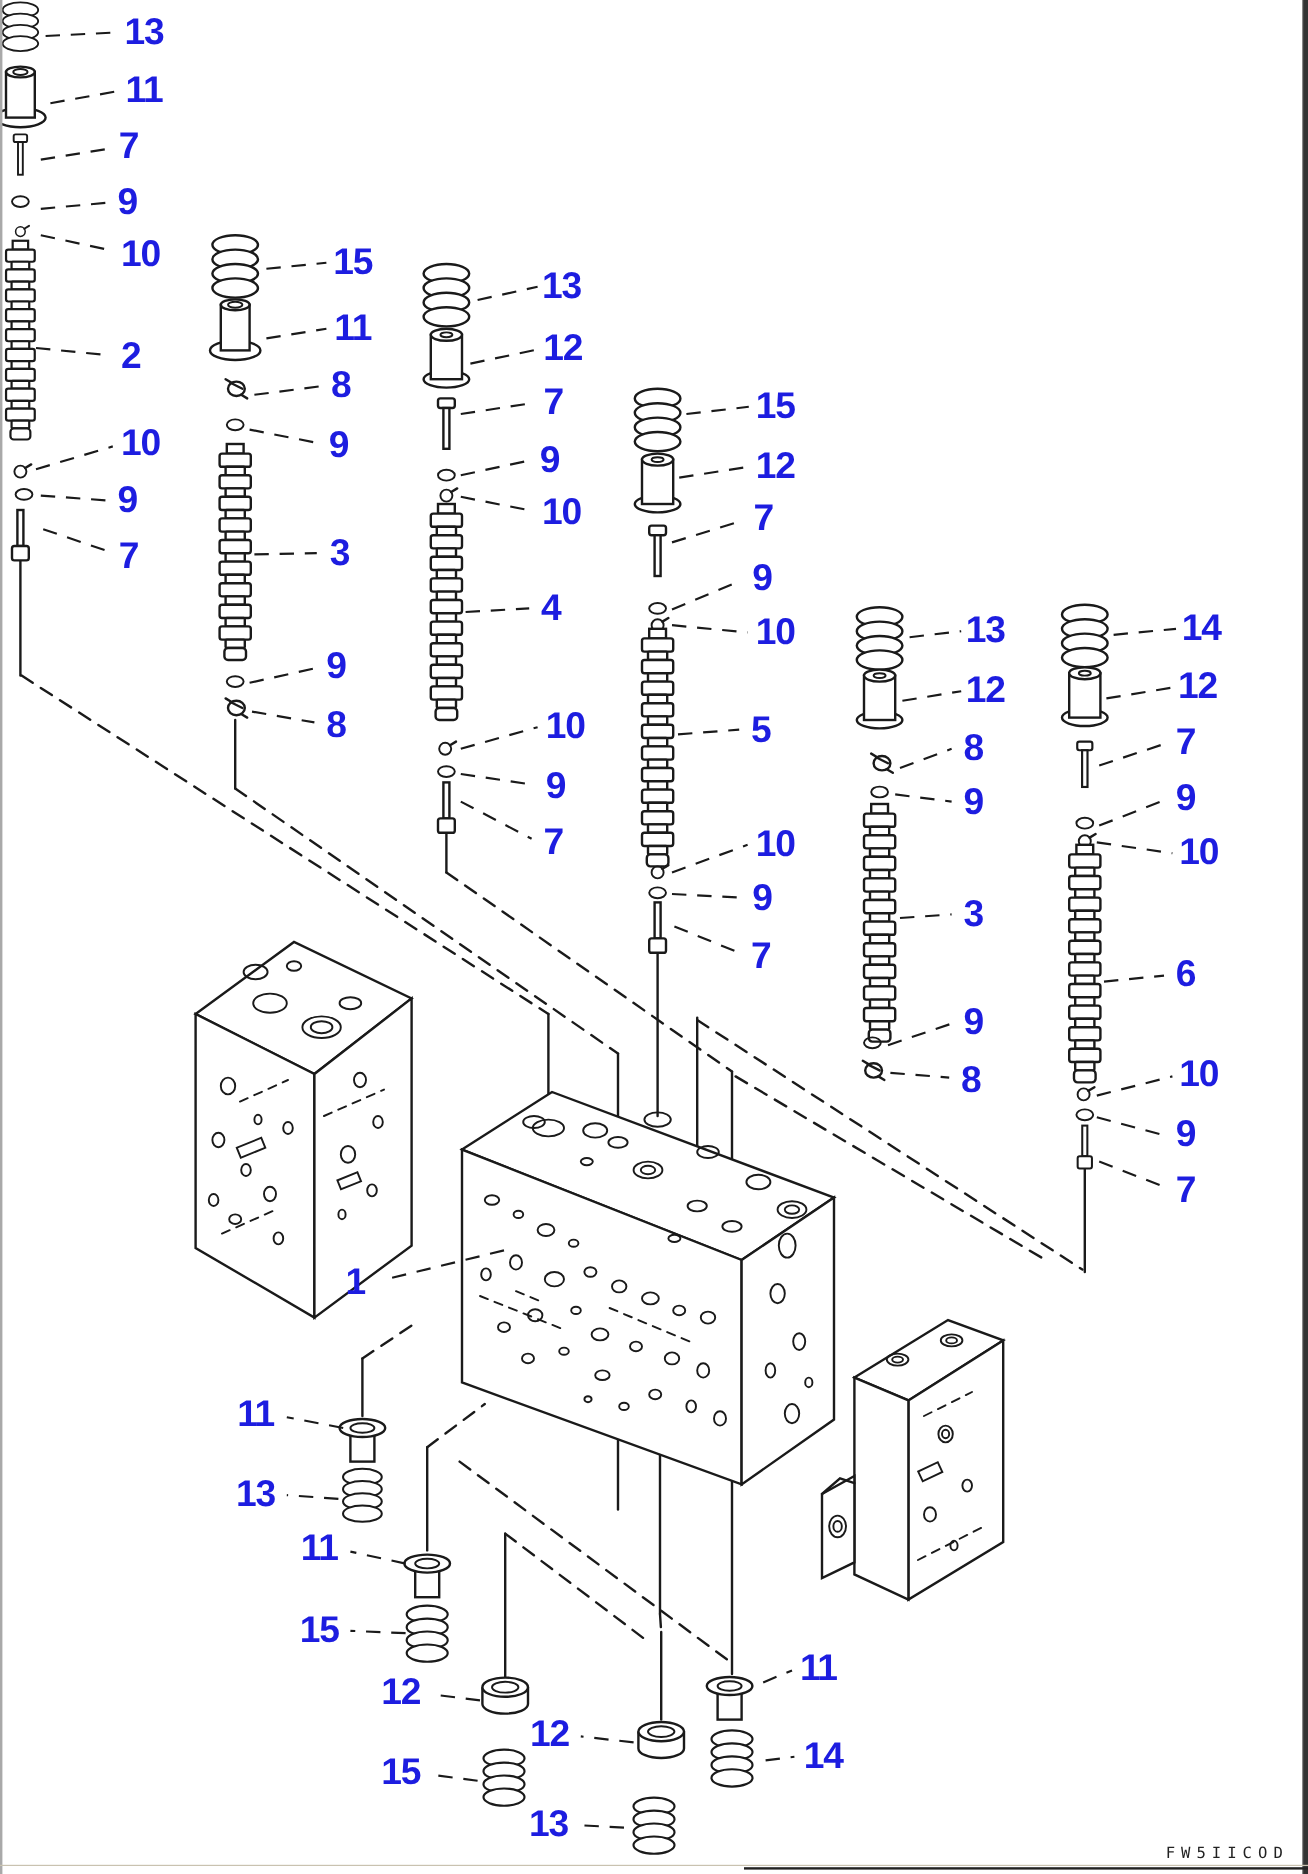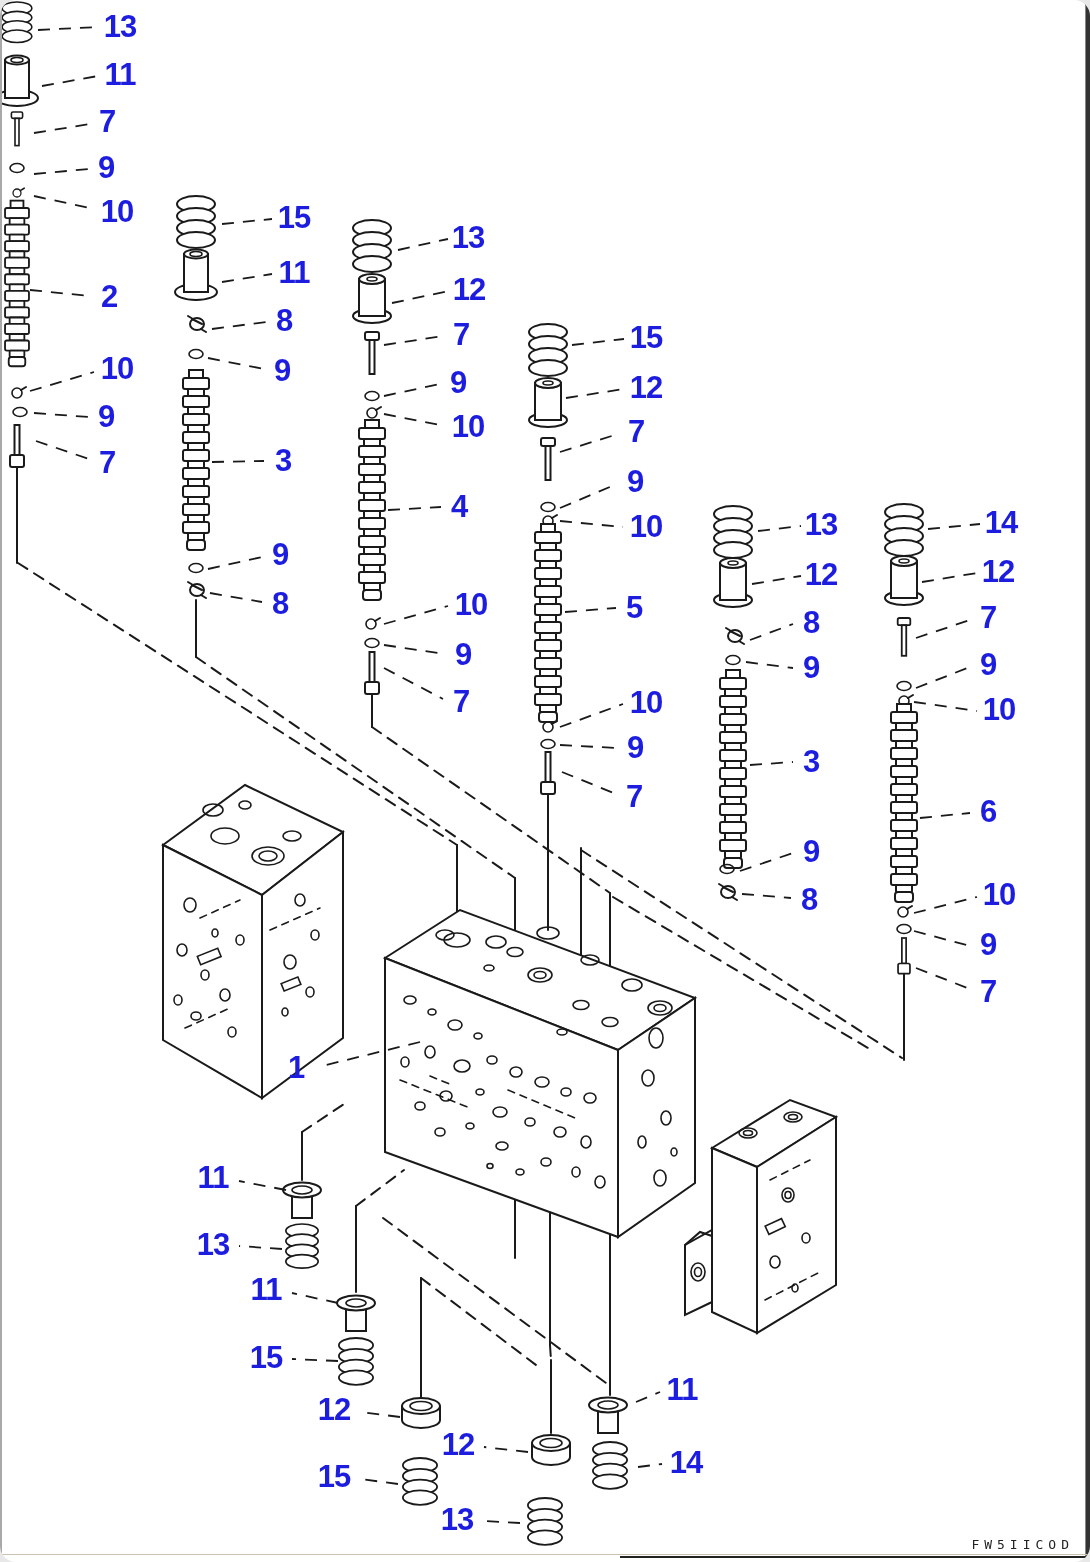--- a/index.html
+++ b/index.html
@@ -1,19 +1,19 @@
 <!DOCTYPE html>
 <html style="--label: #1d1de0; --line: #1a1a1a;"><head>
 <meta charset="utf-8">
 <style>
   :root { --label:#1d1de0; --line:#1a1a1a; }
   html,body { margin:0; padding:0; background:#e8e8e8; }
   .stage {
     position:relative; width:1090px; height:1562px; background:#ffffff;
-    overflow:hidden; font-family:"Liberation Sans", sans-serif;border-radius:16px;
+    overflow:hidden; font-family:"Liberation Sans", sans-serif;
   }
   .art { position:absolute; left:0; top:0; }
   .ln  { fill:none; stroke:var(--line); stroke-width:2; stroke-linecap:round; }
   .fw  { fill:#ffffff; stroke:var(--line); stroke-width:2; }
   .hole{ fill:none; stroke:var(--line); stroke-width:1.6; }
   .dash{ stroke-dasharray:11 8; }
   .hid { stroke-dasharray:7 6; stroke-width:1.6; }
   .leader { stroke:var(--line); stroke-width:1.8; stroke-dasharray:12 9; fill:none; }
   .callout {
     position:absolute; transform:translate(-50%,-50%);

